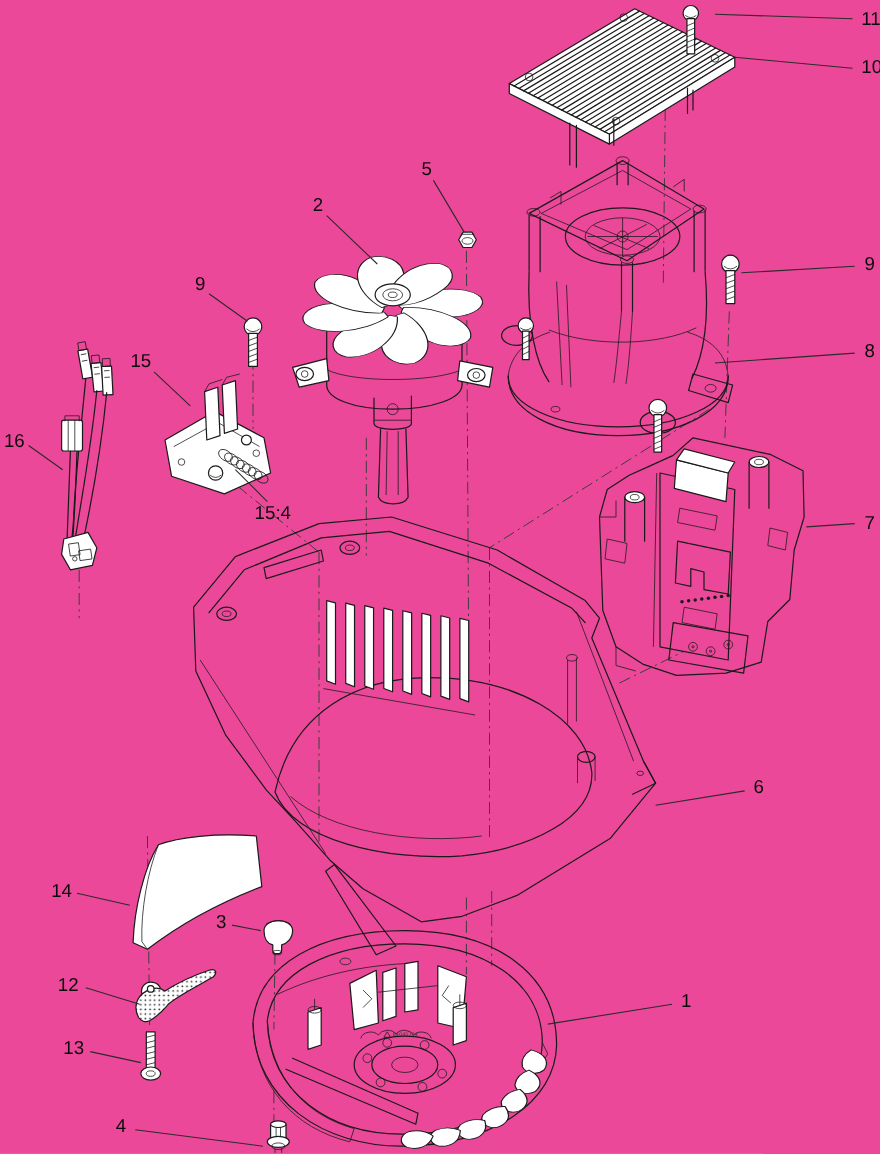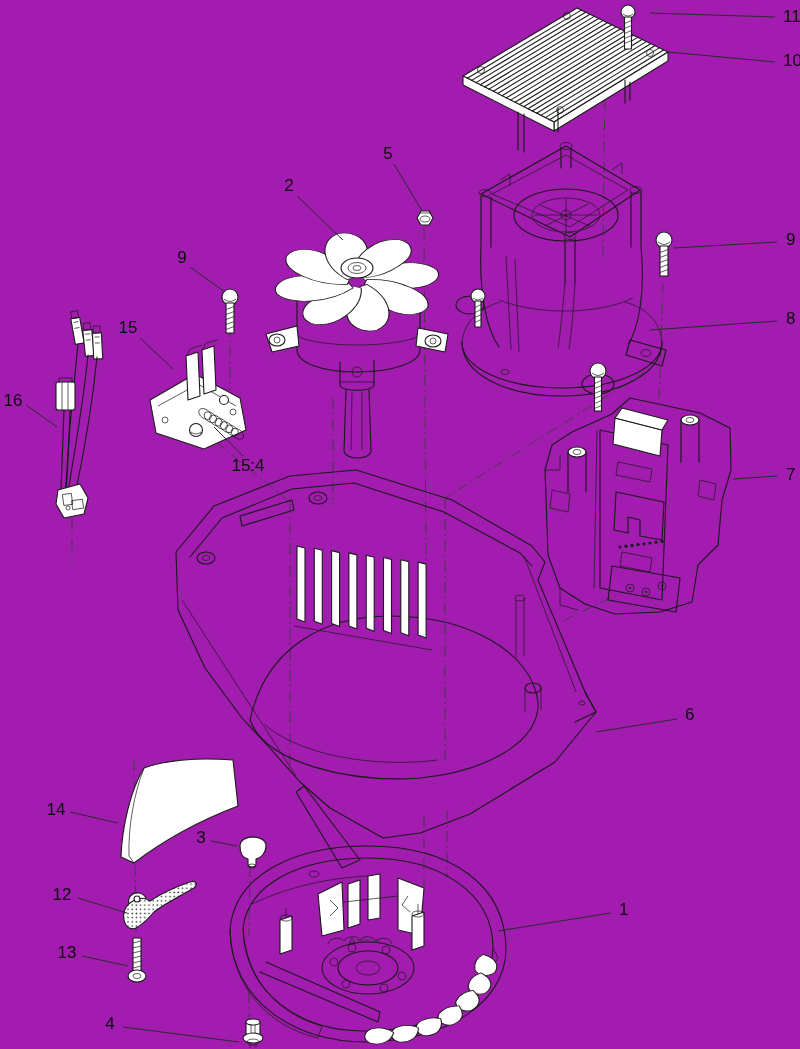--- a/index.html
+++ b/index.html
@@ -1,17 +1,17 @@
 <!DOCTYPE html>
 <html style="--ink: #1a1a1a;"><head>
 <meta charset="utf-8">
 <style>
   :root { --ink:#1a1a1a; }
   html,body { margin:0; padding:0; background:#fff; }
-  .stage { position:relative; width:800px; height:1049px; background:#a21caf; overflow:hidden; }
+  .stage { position:relative; width:800px; height:1049px; background:#ec4899; overflow:hidden; }
   svg { display:block; }
   .ln  { fill:none;  stroke:var(--ink); stroke-width:1.1; stroke-linejoin:round; stroke-linecap:round; }
   .wh  { fill:#ffffff; stroke:var(--ink); stroke-width:1.1; stroke-linejoin:round; }
   .thin{ fill:none; stroke:var(--ink); stroke-width:0.7; }
   .axis{ fill:none; stroke:#3d3d3d; stroke-width:0.9; stroke-dasharray:11 4 2 4; }
   .leader { stroke:#2b2b2b; stroke-width:1; fill:none; }
   .callout { font:17px "Liberation Sans", sans-serif; fill:#0c0c0c; }
   .microtext { font:4.5px "DejaVu Sans", sans-serif; fill:#333; }
 </style>
 </head>

